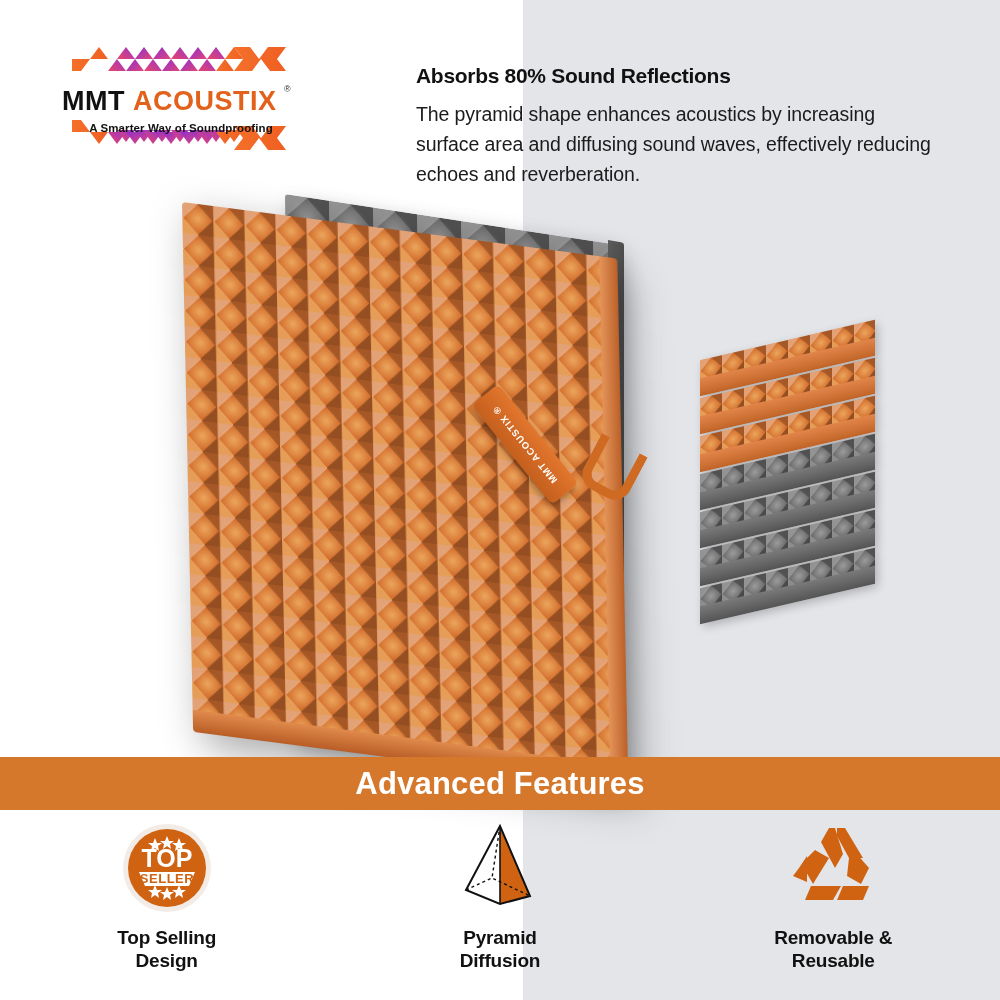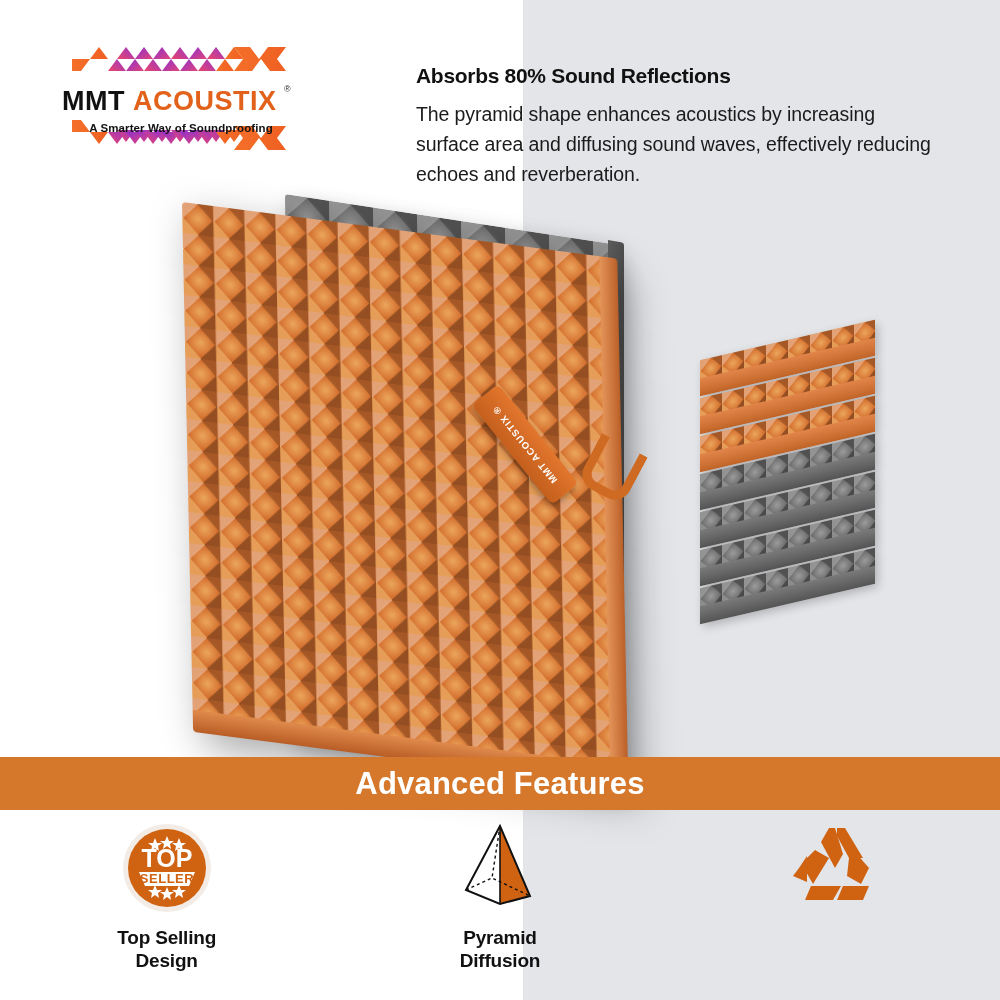--- a/index.html
+++ b/index.html
@@ -352,16 +352,20 @@
             <polygon points="44,4 36,18 50,44 58,30 50,4"></polygon>
             <polygon points="52,4 60,4 78,34 64,34 52,12"></polygon>
             <polygon points="30,26 44,34 28,60 20,46 22,34"></polygon>
             <polygon points="14,44 22,32 22,58 8,52"></polygon>
             <polygon points="70,28 84,44 76,60 62,52 64,34"></polygon>
             <polygon points="26,62 56,62 48,76 20,76"></polygon>
             <polygon points="58,62 84,62 78,76 52,76"></polygon>
           </g>
         </svg>
       </div>
+      <div class="feature-label">
+        <div>Removable &amp;</div>
+        <div>Reusable</div>
+      </div>
     </div>
 
   </div>
 </div>
 
 </body></html>

